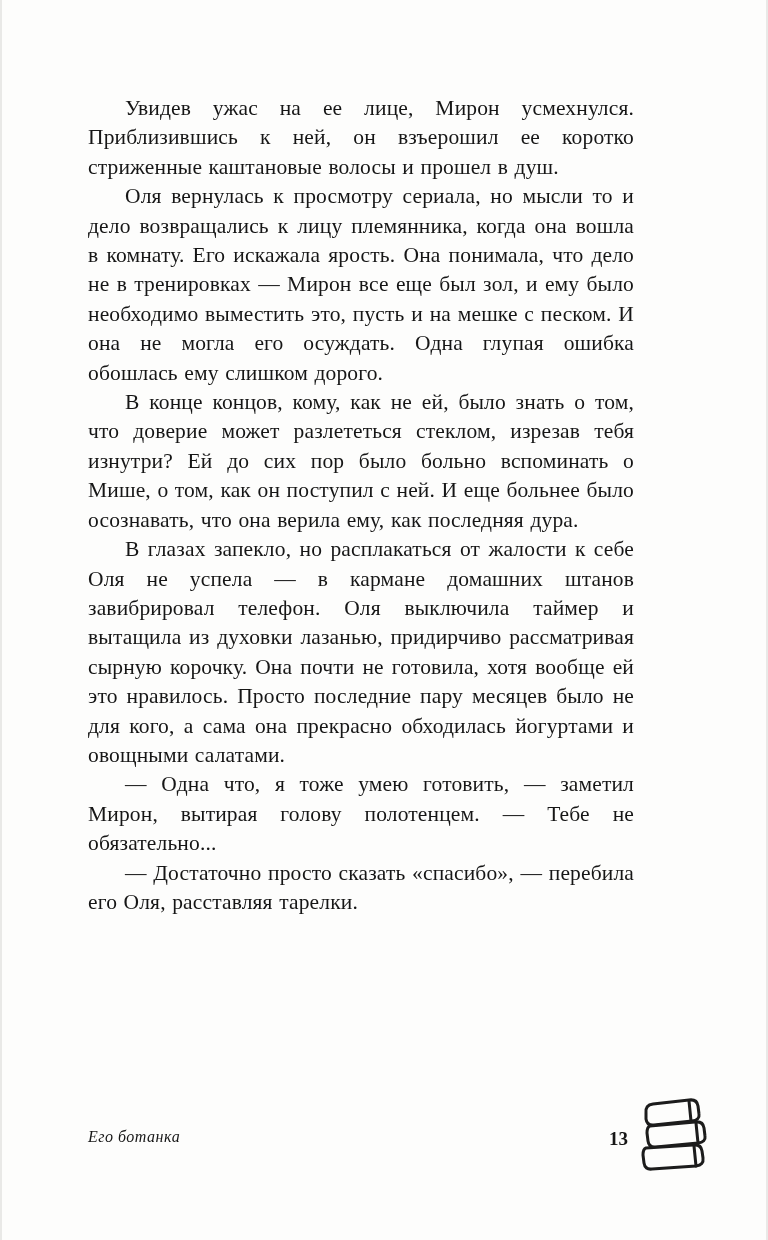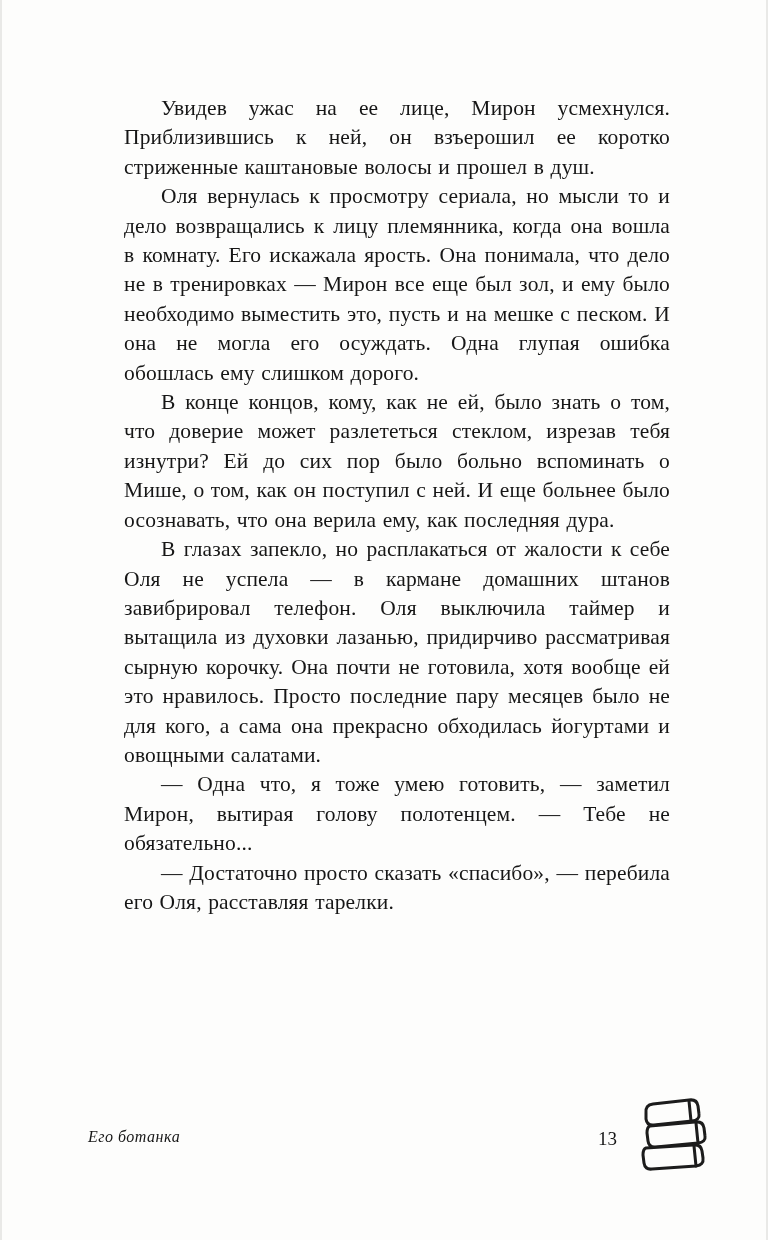--- a/index.html
+++ b/index.html
@@ -22,21 +22,20 @@
     background: #e9e9e7;
   }
   .page-edge.left { left: 0; }
   .page-edge.right { right: 0; }
 
   .text-block {
     position: absolute;
     left: 88px;
     top: 94px;
     width: 546px;
-    margin-left: 36px;
   }
   .text-block p {
     margin: 0;
     font-size: 21.5px;
     line-height: 29.4px;
     text-align: justify;
     text-indent: 37px;
     letter-spacing: 0.15px;
     word-spacing: 1px;
   }
@@ -47,23 +46,23 @@
     top: 1128px;
     font-style: italic;
     font-size: 16px;
     letter-spacing: 0.5px;
   }
   .page-number {
     position: absolute;
     left: 598px;
     top: 1128px;
     width: 30px;
-    text-align: left;
+    text-align: right;
     font-size: 19px;
-    font-weight: normal;
+    font-weight: bold;
   }
   .book-icon {
     position: absolute;
     left: 632px;
     top: 1092px;
     width: 80px;
     height: 84px;
   }
 </style>
 </head>

